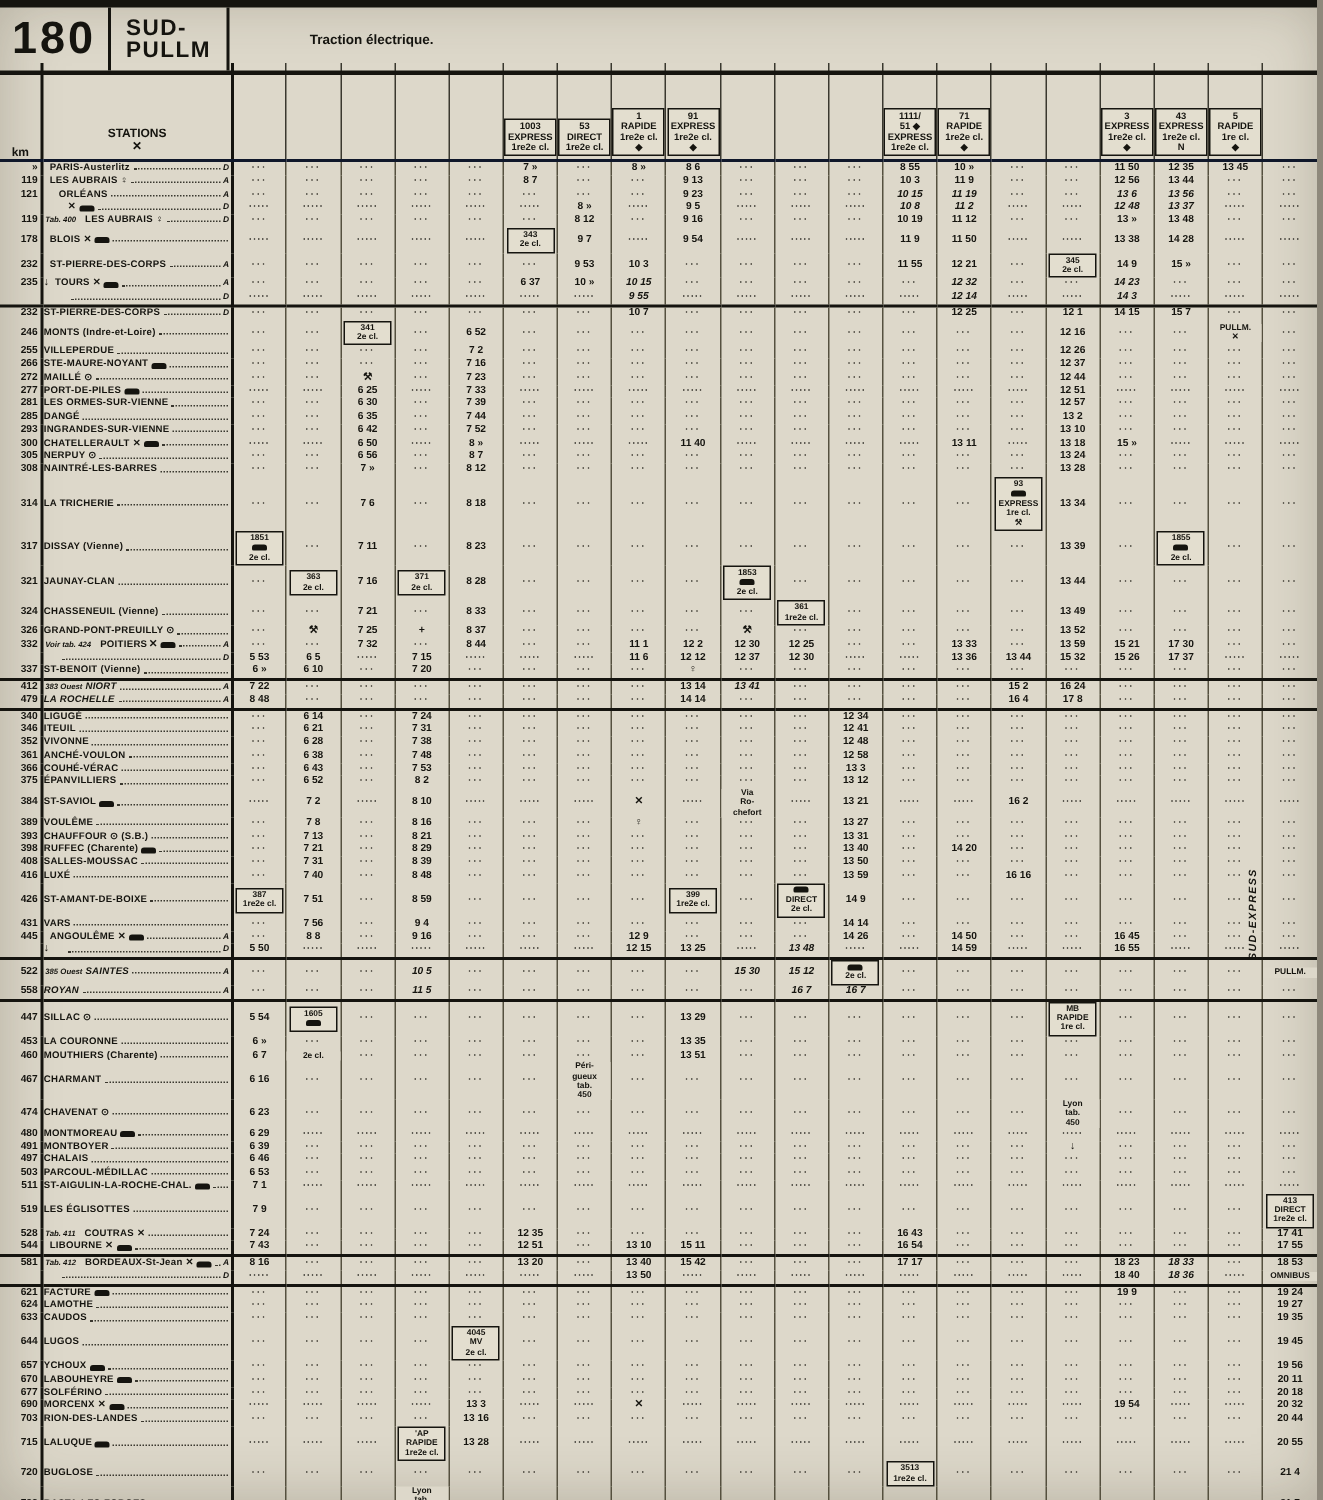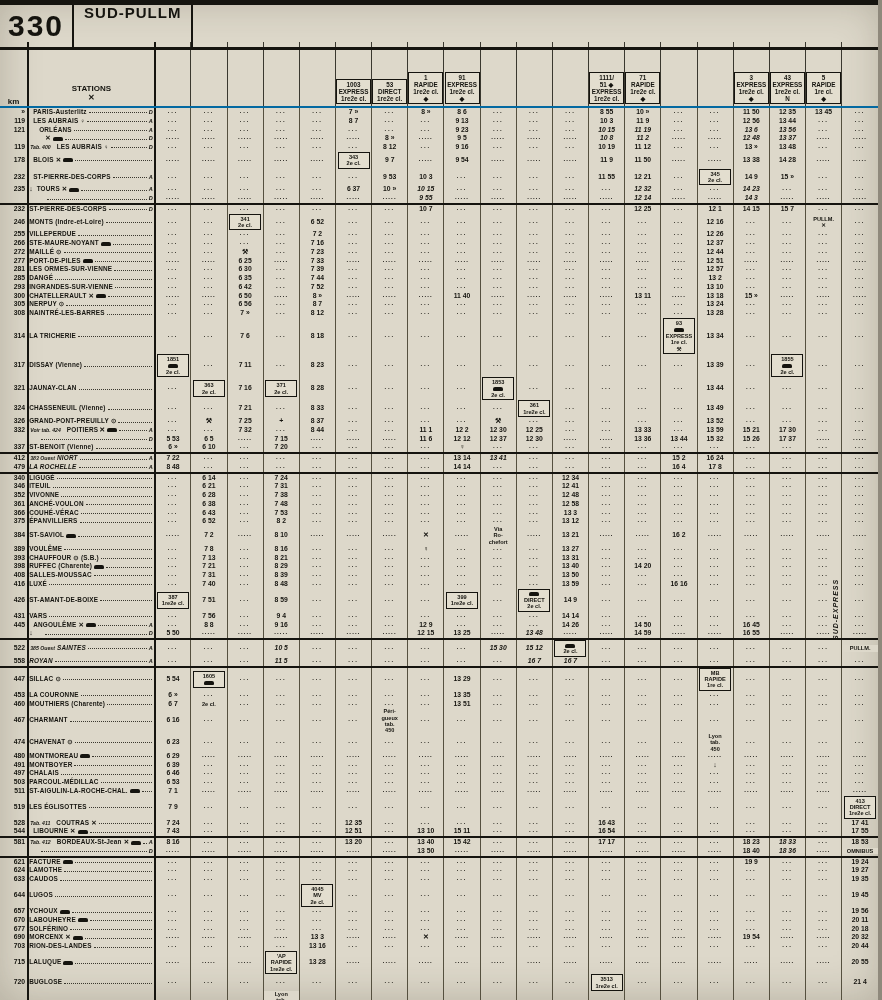--- a/index.html
+++ b/index.html
@@ -2,29 +2,29 @@
 <html><head>
 <meta charset="utf-8">
 <style>
   html,body{margin:0;padding:0;background:#8f897c;font-family:"Liberation Sans",sans-serif;}
   .page{position:relative;width:882px;height:1000px;background:#ddd8ca;overflow:hidden;
         box-shadow:inset 0 0 40px rgba(60,50,30,.25);color:#15140f;}
   .topbar{position:absolute;top:0;left:0;right:0;height:42px;border-bottom:3px solid #15140f;
           border-top:5px solid #15140f;display:flex;align-items:stretch;}
   .numbox{display:flex;align-items:center;padding:0 8px;border-right:2px solid #15140f;}
   .routenum{font-size:30px;font-weight:bold;letter-spacing:2px;}
-  .regbox{display:flex;flex-direction:row;justify-content:center;padding:0 10px;border-right:2px solid #15140f;
+  .regbox{display:flex;flex-direction:column;justify-content:center;padding:0 10px;border-right:2px solid #15140f;
           font-weight:bold;font-size:15px;line-height:15px;letter-spacing:1px;}
   .traction{flex:0 0 190px;display:flex;align-items:center;justify-content:center;font-size:9px;font-weight:bold;}
   .routetitle{flex:1;display:flex;align-items:center;justify-content:center;font-size:17px;font-weight:bold;
               font-style:italic;letter-spacing:3px;white-space:nowrap;}
   table{border-collapse:collapse;table-layout:fixed;width:878px;margin-top:42px;}
   col.kmc{width:28px;} col.stc{width:126px;} col.dc{width:36px;}
   th,td{padding:0;margin:0;vertical-align:middle;overflow:visible;}
-  thead th{height:64px;border-bottom:2px solid #0369a1;border-left:1px solid #3a382f;vertical-align:bottom;margin-left:36px;}
+  thead th{height:64px;border-bottom:2px solid #0f172a;border-left:1px solid #3a382f;vertical-align:bottom;margin-left:36px;}
   thead th.kmh,thead th.sth{border-left:none;font-size:8px;font-weight:bold;}
   thead th.sth{border-left:2px solid #15140f;border-right:2px solid #15140f;}
   .hdrbox{margin:0 auto 2px auto;border:1px solid #15140f;background:#e3decf;font-size:6.3px;font-weight:bold;
           line-height:7px;padding:1px 0;width:33px;text-align:center;}
   .xleg{font-size:8px;line-height:9px;}
   tbody td{height:8.75px;border-left:1px solid #55503f;font-size:6.8px;font-weight:bold;
            text-align:center;white-space:nowrap;line-height:8.75px;}
   tbody td.km{border-left:none;font-size:6.8px;text-align:right;padding-right:2px;}
   tbody td.st{border-left:2px solid #15140f;border-right:2px solid #15140f;text-align:left;}
   .strow{display:flex;align-items:center;height:8.75px;}
@@ -47,26 +47,27 @@
   .vlabel{position:absolute;z-index:6;font-size:7px;font-weight:bold;font-style:italic;letter-spacing:1px;
           transform:rotate(-90deg);transform-origin:left top;white-space:nowrap;}
   .edgecut{position:absolute;top:0;right:0;width:4px;height:1000px;background:#8f897c;z-index:9;}
 </style>
 </head>
 <body>
 
 <div class="page">
   <div class="topbar">
     <div class="numbox">
-      <span class="routenum">330</span>
+      <span class="routenum">180</span>
     </div>
     <div class="regbox">
       <span>SUD-</span>
       <span>PULLM</span>
     </div>
+    <div class="traction">Traction électrique.</div>
   </div>
 
   <table>
     <colgroup id="cols">
         <col class="kmc">
         <col class="stc">
         <col class="dc">
         <col class="dc">
         <col class="dc">
         <col class="dc">

